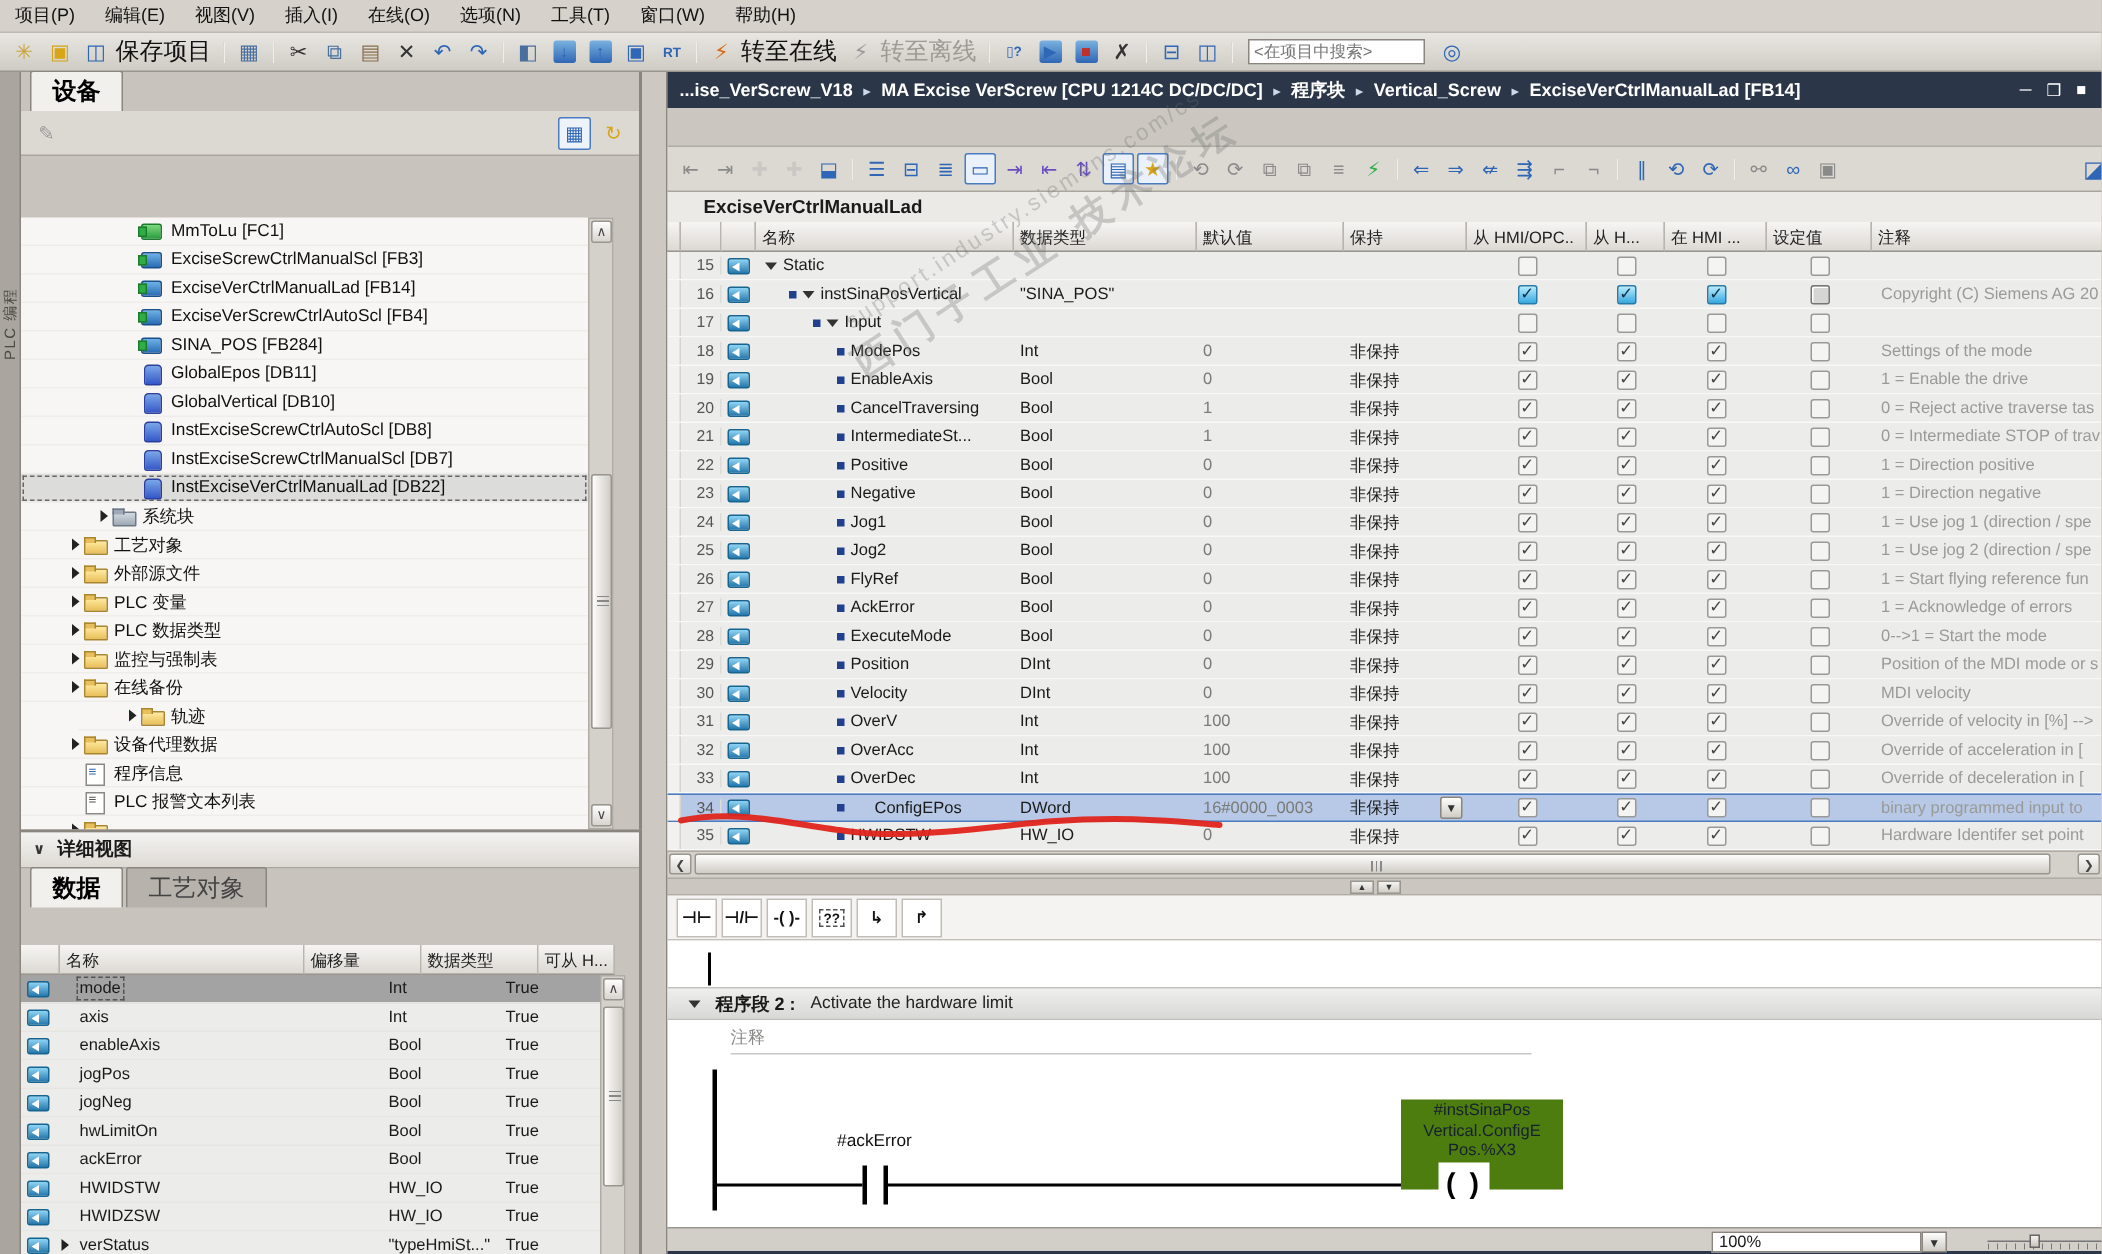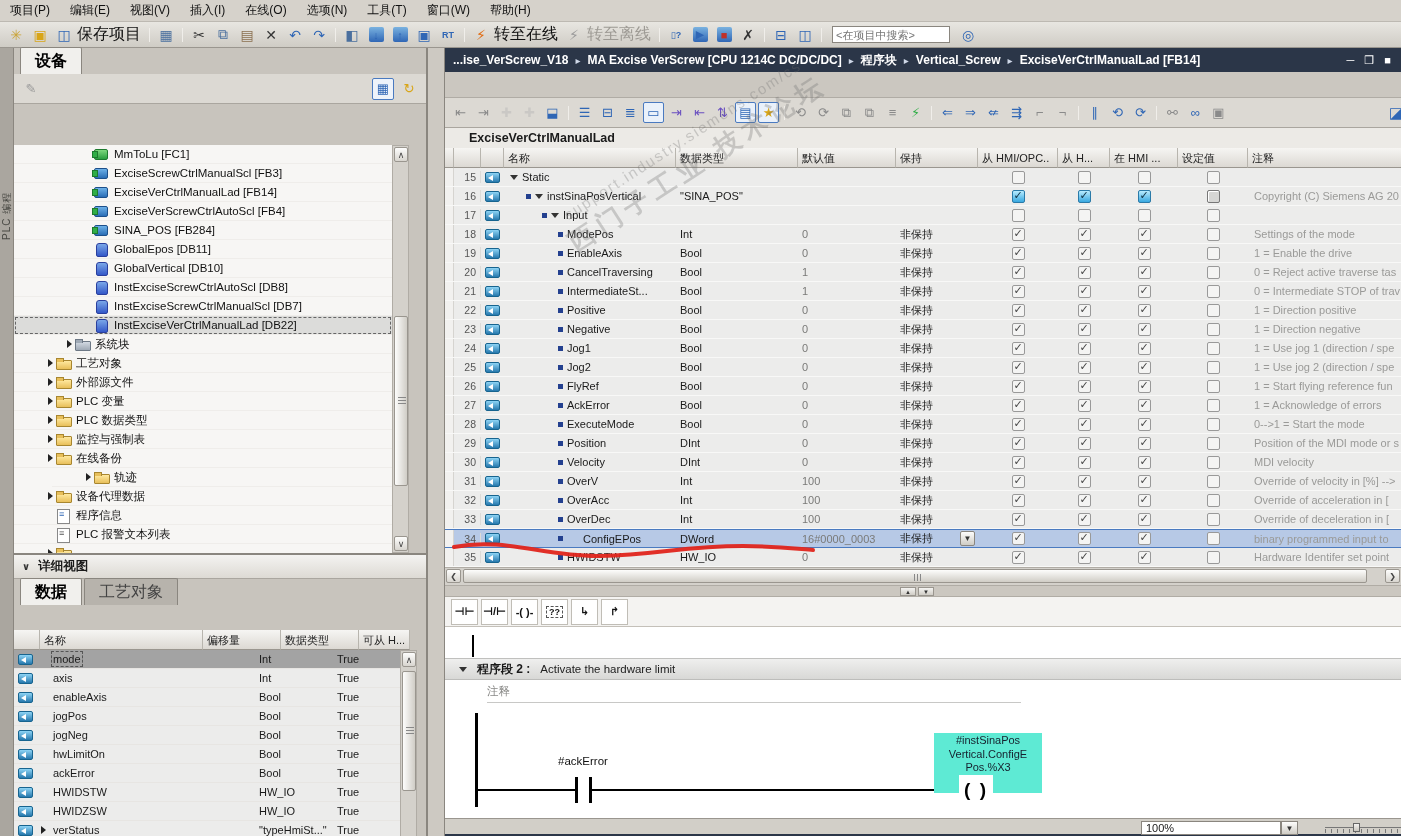--- a/index.html
+++ b/index.html
@@ -137,21 +137,21 @@
   #netheader{position:absolute;left:0;top:31px;width:956px;height:22px;background:linear-gradient(#efefee,#d8d8d6);border-top:1px solid #c0c0be;border-bottom:1px solid #bdbdbb;display:flex;align-items:center;padding-left:14px;}
   #netheader .tri{margin-right:10px;}
   #netheader .nlabel{font-weight:bold;font-size:12px;margin-right:10px;}
   #netheader .ntitle{font-size:11.5px;color:#222;}
   #netcomment{position:absolute;left:42px;top:57px;width:534px;height:19px;color:#8a8a88;font-size:11.5px;border-bottom:1px solid #c8c8c6;}
   .rail{position:absolute;left:30px;top:86px;width:3px;height:94px;background:#000;}
   .wire{position:absolute;top:162px;left:31px;width:547px;height:2px;background:#000;}
   .contact{position:absolute;left:130px;top:150px;width:17px;height:26px;background:#fff;border-left:3px solid #000;border-right:3px solid #000;}
   .contact-label{position:absolute;left:88px;top:128px;width:100px;text-align:center;font-size:11.5px;color:#111;}
   .coil{position:absolute;left:514px;top:148px;width:34px;height:30px;background:#fff;display:flex;align-items:center;justify-content:center;font-size:19px;font-weight:bold;color:#000;letter-spacing:2px;}
-  .operand-box{position:absolute;left:489px;top:106px;width:108px;height:60px;background:#5eead4;color:#16212e;font-size:11px;text-align:center;line-height:13.5px;padding-top:1px;}
+  .operand-box{position:absolute;left:489px;top:106px;width:108px;height:60px;background:#4d7c0f;color:#16212e;font-size:11px;text-align:center;line-height:13.5px;padding-top:1px;}
   #lad-vscroll{left:956px;top:579px;width:17px;height:191px;}
 
   
   #statusbar{position:absolute;left:0;top:770px;width:973px;height:18px;background:#d2cfc8;border-top:1px solid #9a968f;border-bottom:2px solid #2b3648;}
   #zoombox{position:absolute;left:696px;top:2px;width:140px;height:14px;background:#fff;border:1px solid #8a867f;font-size:11px;padding-left:4px;}
   #zoombtn{position:absolute;left:836px;top:2px;width:17px;height:14px;background:linear-gradient(#fdfdfc,#cfccc5);border:1px solid #8a867f;font-size:8px;display:flex;align-items:center;justify-content:center;color:#333;}
   #zoomslider{position:absolute;left:880px;top:4px;width:85px;height:10px;}
   #zoomslider .track{position:absolute;left:0;top:4px;width:85px;height:1px;background:#777;}
   #zoomslider .ticks{position:absolute;left:0;top:6px;width:85px;height:4px;background:repeating-linear-gradient(90deg,#777 0 1px,transparent 1px 6px);}
   #zoomslider .thumb{position:absolute;left:28px;top:0;width:7px;height:9px;background:linear-gradient(#f4f3f1,#c8c5be);border:1px solid #666;}

